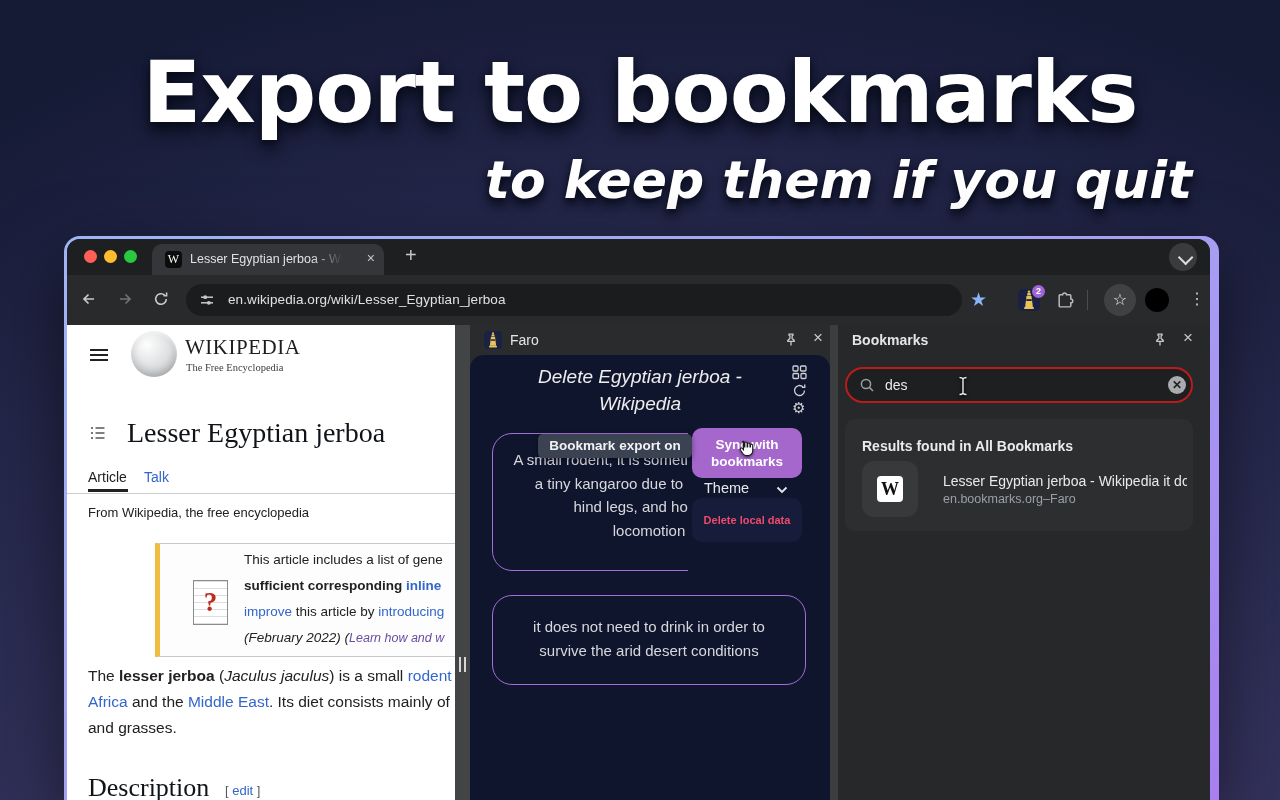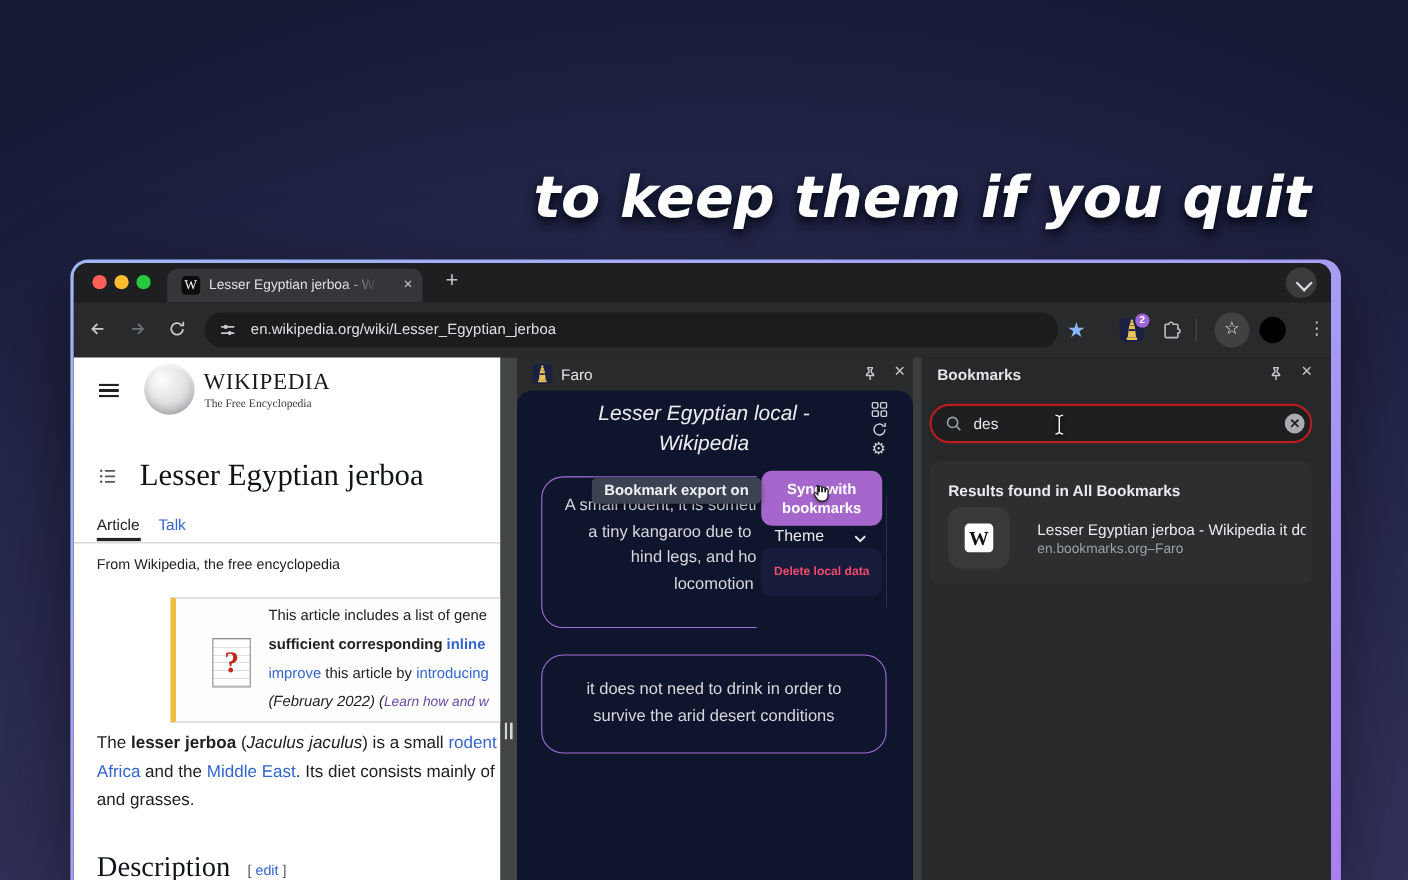--- a/index.html
+++ b/index.html
@@ -121,20 +121,21 @@
   .restitle{position:absolute;left:98px;top:54px;width:244px;font-size:14px;color:#e8eaed;white-space:nowrap;overflow:hidden;}
   .ressub{position:absolute;left:98px;top:73px;font-size:12.5px;color:#9aa0a6;}
 
   .cursor-svg{position:absolute;z-index:9;filter:drop-shadow(0 1px 1.5px rgba(0,0,0,.6));}
 </style>
 </head>
 <body>
 
 <div id="canvas">
 
+  <div class="abs hero-title">Export to bookmarks</div>
   <div class="abs hero-sub">to keep them if you quit</div>
 
   <div class="abs window">
     <div class="win-inner">
 
       <div class="tabstrip">
         <div class="light" style="left:17px;background:#ff5f57"></div>
         <div class="light" style="left:37px;background:#febc2e"></div>
         <div class="light" style="left:57px;background:#28c840"></div>
 
@@ -264,21 +265,21 @@
             <svg class="abs" style="left:313px;top:7px" width="16" height="16" viewBox="0 0 16 16">
                 <g fill="none" stroke="#c6c8cb" stroke-width="1.3">
                   <path d="M6 2.2h4v1l-.9.7v2.6l2.1 1.9v.9H4.8v-.9l2.1-1.9V3.9L6 3.2z"></path>
                   <path d="M8 9.5v4"></path>
                 </g>
               </svg>
             <div class="ph-x" style="left:343px">×</div>
           </div>
 
           <div class="faro-body">
-            <div class="fb-title">Lesser Egyptian local - Wikipedia</div>
+            <div class="fb-title">Delete Egyptian jerboa - Wikipedia</div>
 
             <div class="fstack" style="top:10px">
               <svg width="15" height="15" viewBox="0 0 15 15">
                   <g fill="none" stroke="#cfd2d6" stroke-width="1.3">
                     <rect x="1" y="1" width="5" height="5" rx="1"></rect>
                     <rect x="8.5" y="1" width="5.5" height="5" rx="1"></rect>
                     <rect x="1" y="8.5" width="5.5" height="5" rx="1"></rect>
                     <rect x="9" y="8.5" width="5" height="5" rx="1"></rect>
                   </g>
                 </svg>

